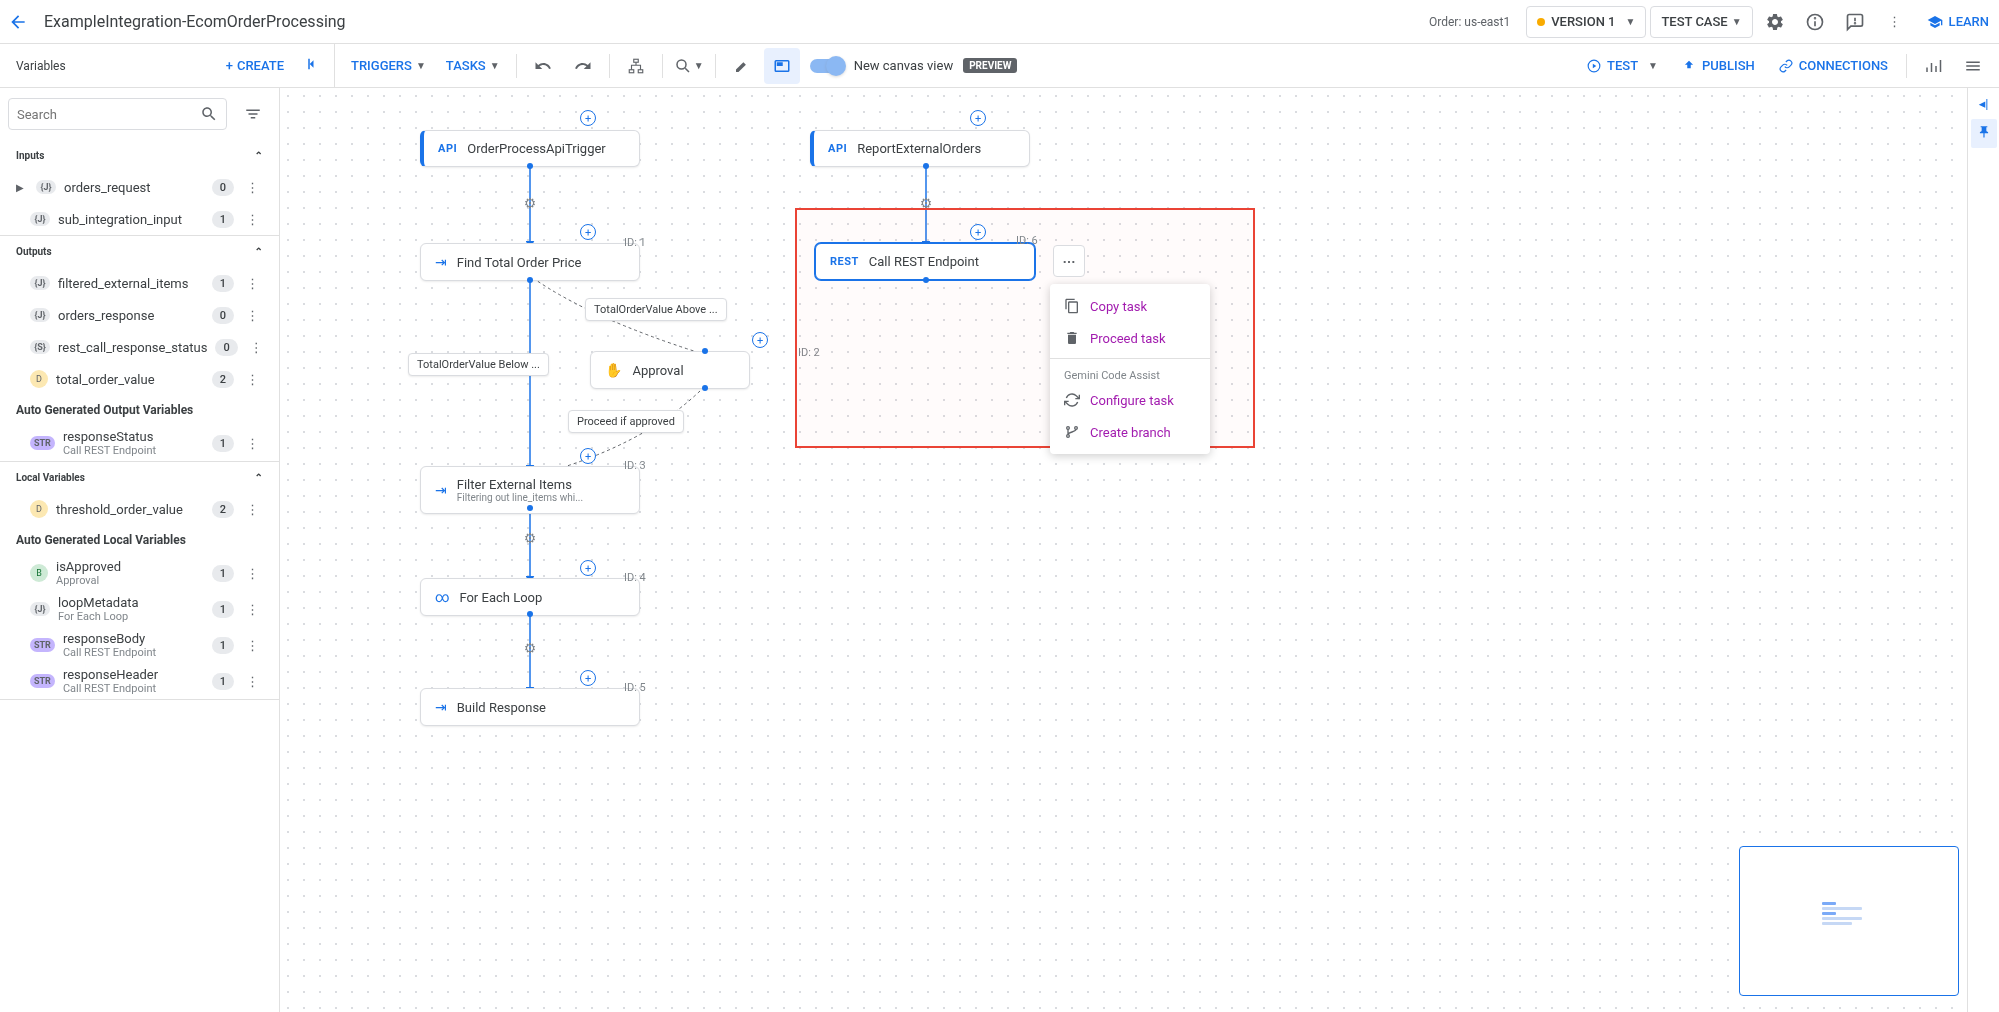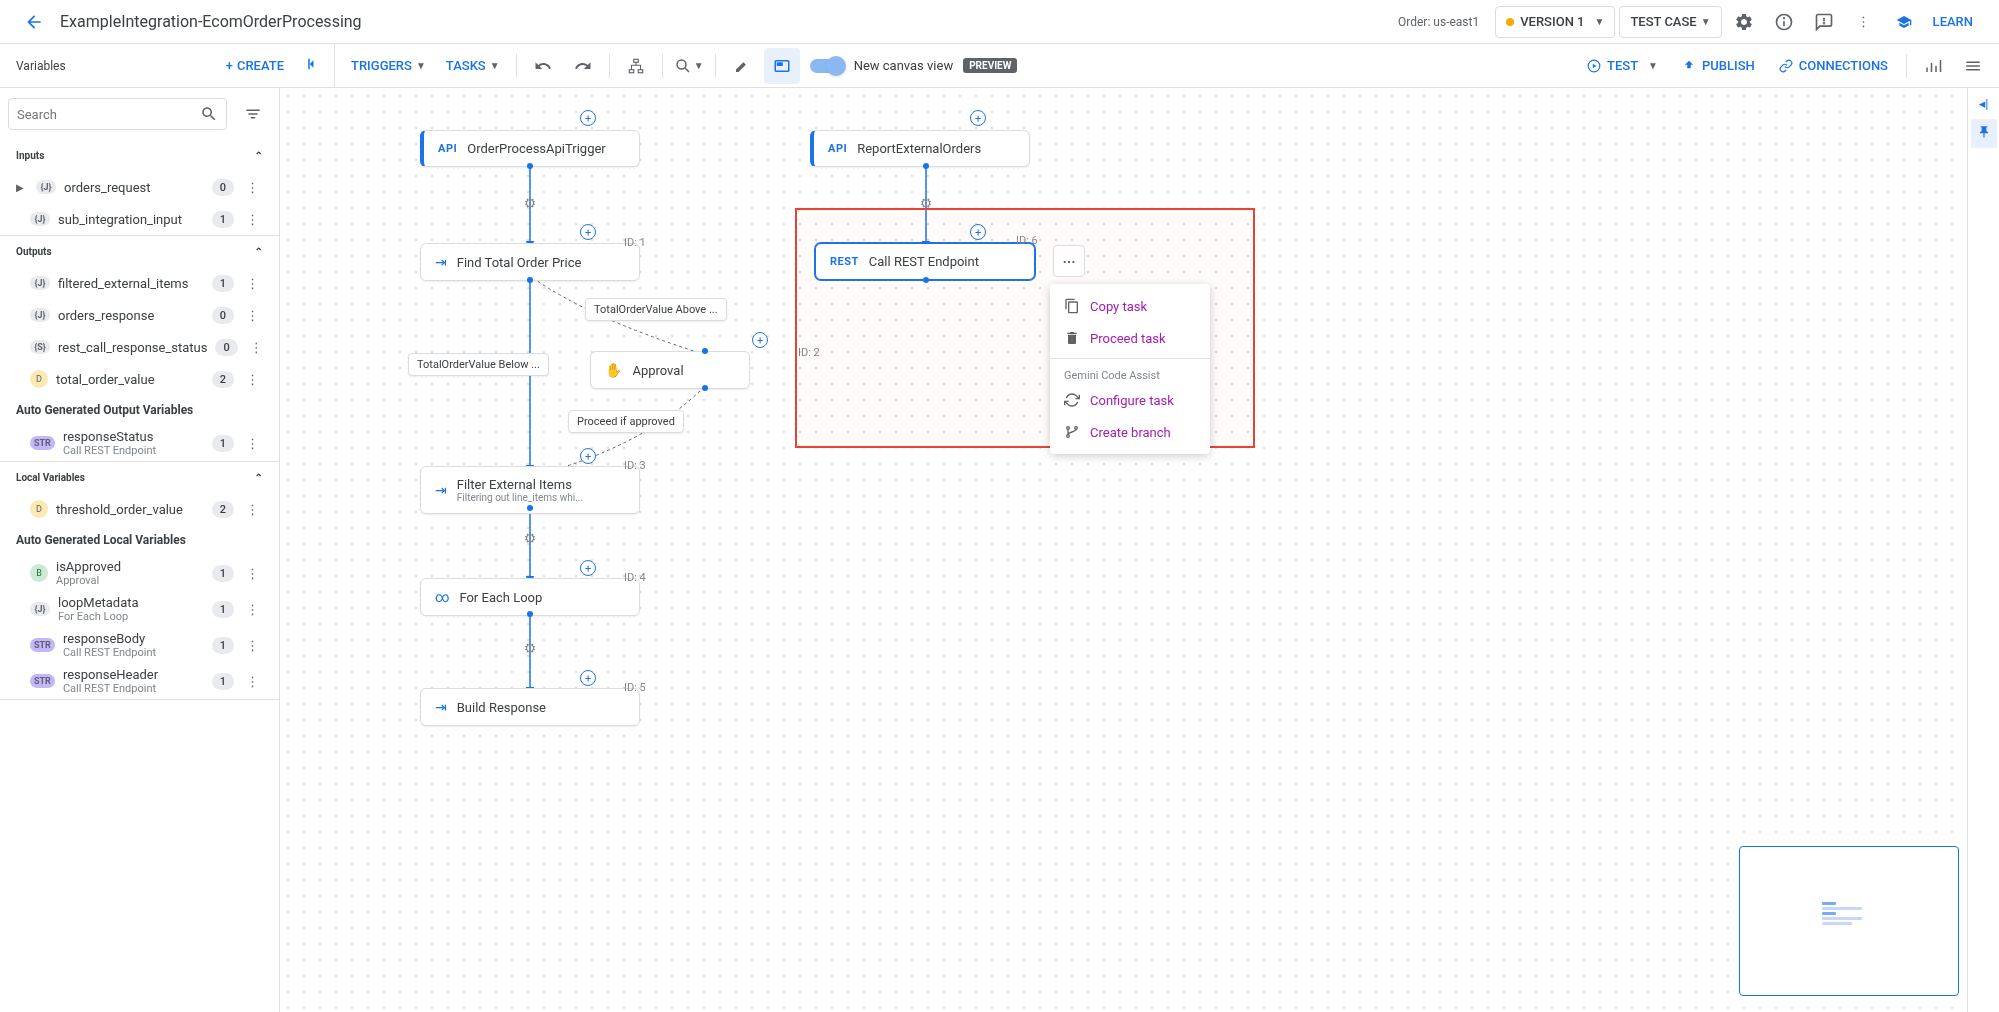--- a/index.html
+++ b/index.html
@@ -1,26 +1,26 @@
 <!DOCTYPE html>
 <html><head>
 <meta charset="utf-8">
 <style>
 * { margin: 0; padding: 0; box-sizing: border-box; font-family: 'Google Sans', Roboto, Arial, sans-serif; }
 body { background: #fff; color: #3c4043; font-size: 13px; overflow: hidden; }
-.topbar { height: 44px; display: flex; align-items: center; border-bottom: 1px solid #e0e0e0; padding: 0 16px; }
+.topbar { height: 44px; display: flex; align-items: center; border-bottom: 1px solid #e0e0e0; padding: 0 0; }
 .back-btn { width: 36px; height: 36px; display: flex; align-items: center; justify-content: center; cursor: pointer; color: #1a73e8; border-radius: 50%; }
 .title { font-size: 16px; color: #3c4043; margin-left: 8px; flex: 1; }
 .topbar-right { display: flex; align-items: center; gap: 4px; }
 .region { font-size: 12px; color: #5f6368; margin-right: 12px; }
 .chip { display: flex; align-items: center; padding: 6px 10px; border: 1px solid #dadce0; border-radius: 4px; font-size: 13px; font-weight: 500; cursor: pointer; height: 32px; }
 .chip.version { gap: 6px; }
 .dot-orange { width: 8px; height: 8px; border-radius: 50%; background: #f9ab00; }
 .icon-btn { width: 36px; height: 36px; display: flex; align-items: center; justify-content: center; border-radius: 50%; cursor: pointer; color: #5f6368; }
-.learn-btn { display: flex; align-items: center; gap: 21px; color: #1a73e8; font-size: 13px; font-weight: 500; padding: 0 10px; cursor: pointer; }
+.learn-btn { display: flex; align-items: center; gap: 6px; color: #1a73e8; font-size: 13px; font-weight: 500; padding: 0 10px; cursor: pointer; }
 .caret { font-size: 10px; margin-left: 4px; color: #5f6368; }
 
 .toolbar { height: 44px; display: flex; align-items: center; border-bottom: 1px solid #e0e0e0; }
 .sidebar-header { width: 335px; display: flex; align-items: center; padding: 0 16px; height: 100%; border-right: 1px solid #e0e0e0; }
 .sidebar-title { font-size: 12px; color: #3c4043; flex: 1; }
 .create-btn { color: #1a73e8; font-size: 13px; font-weight: 500; display: flex; align-items: center; gap: 4px; cursor: pointer; }
 .collapse-icon { margin-left: 16px; color: #1a73e8; cursor: pointer; }
 .toolbar-main { flex: 1; display: flex; align-items: center; padding: 0 8px; gap: 4px; }
 .dropdown-btn { color: #1a73e8; font-size: 13px; font-weight: 500; padding: 6px 8px; cursor: pointer; display: flex; align-items: center; }
 .divider { width: 1px; height: 24px; background: #e0e0e0; margin: 0 4px; }

